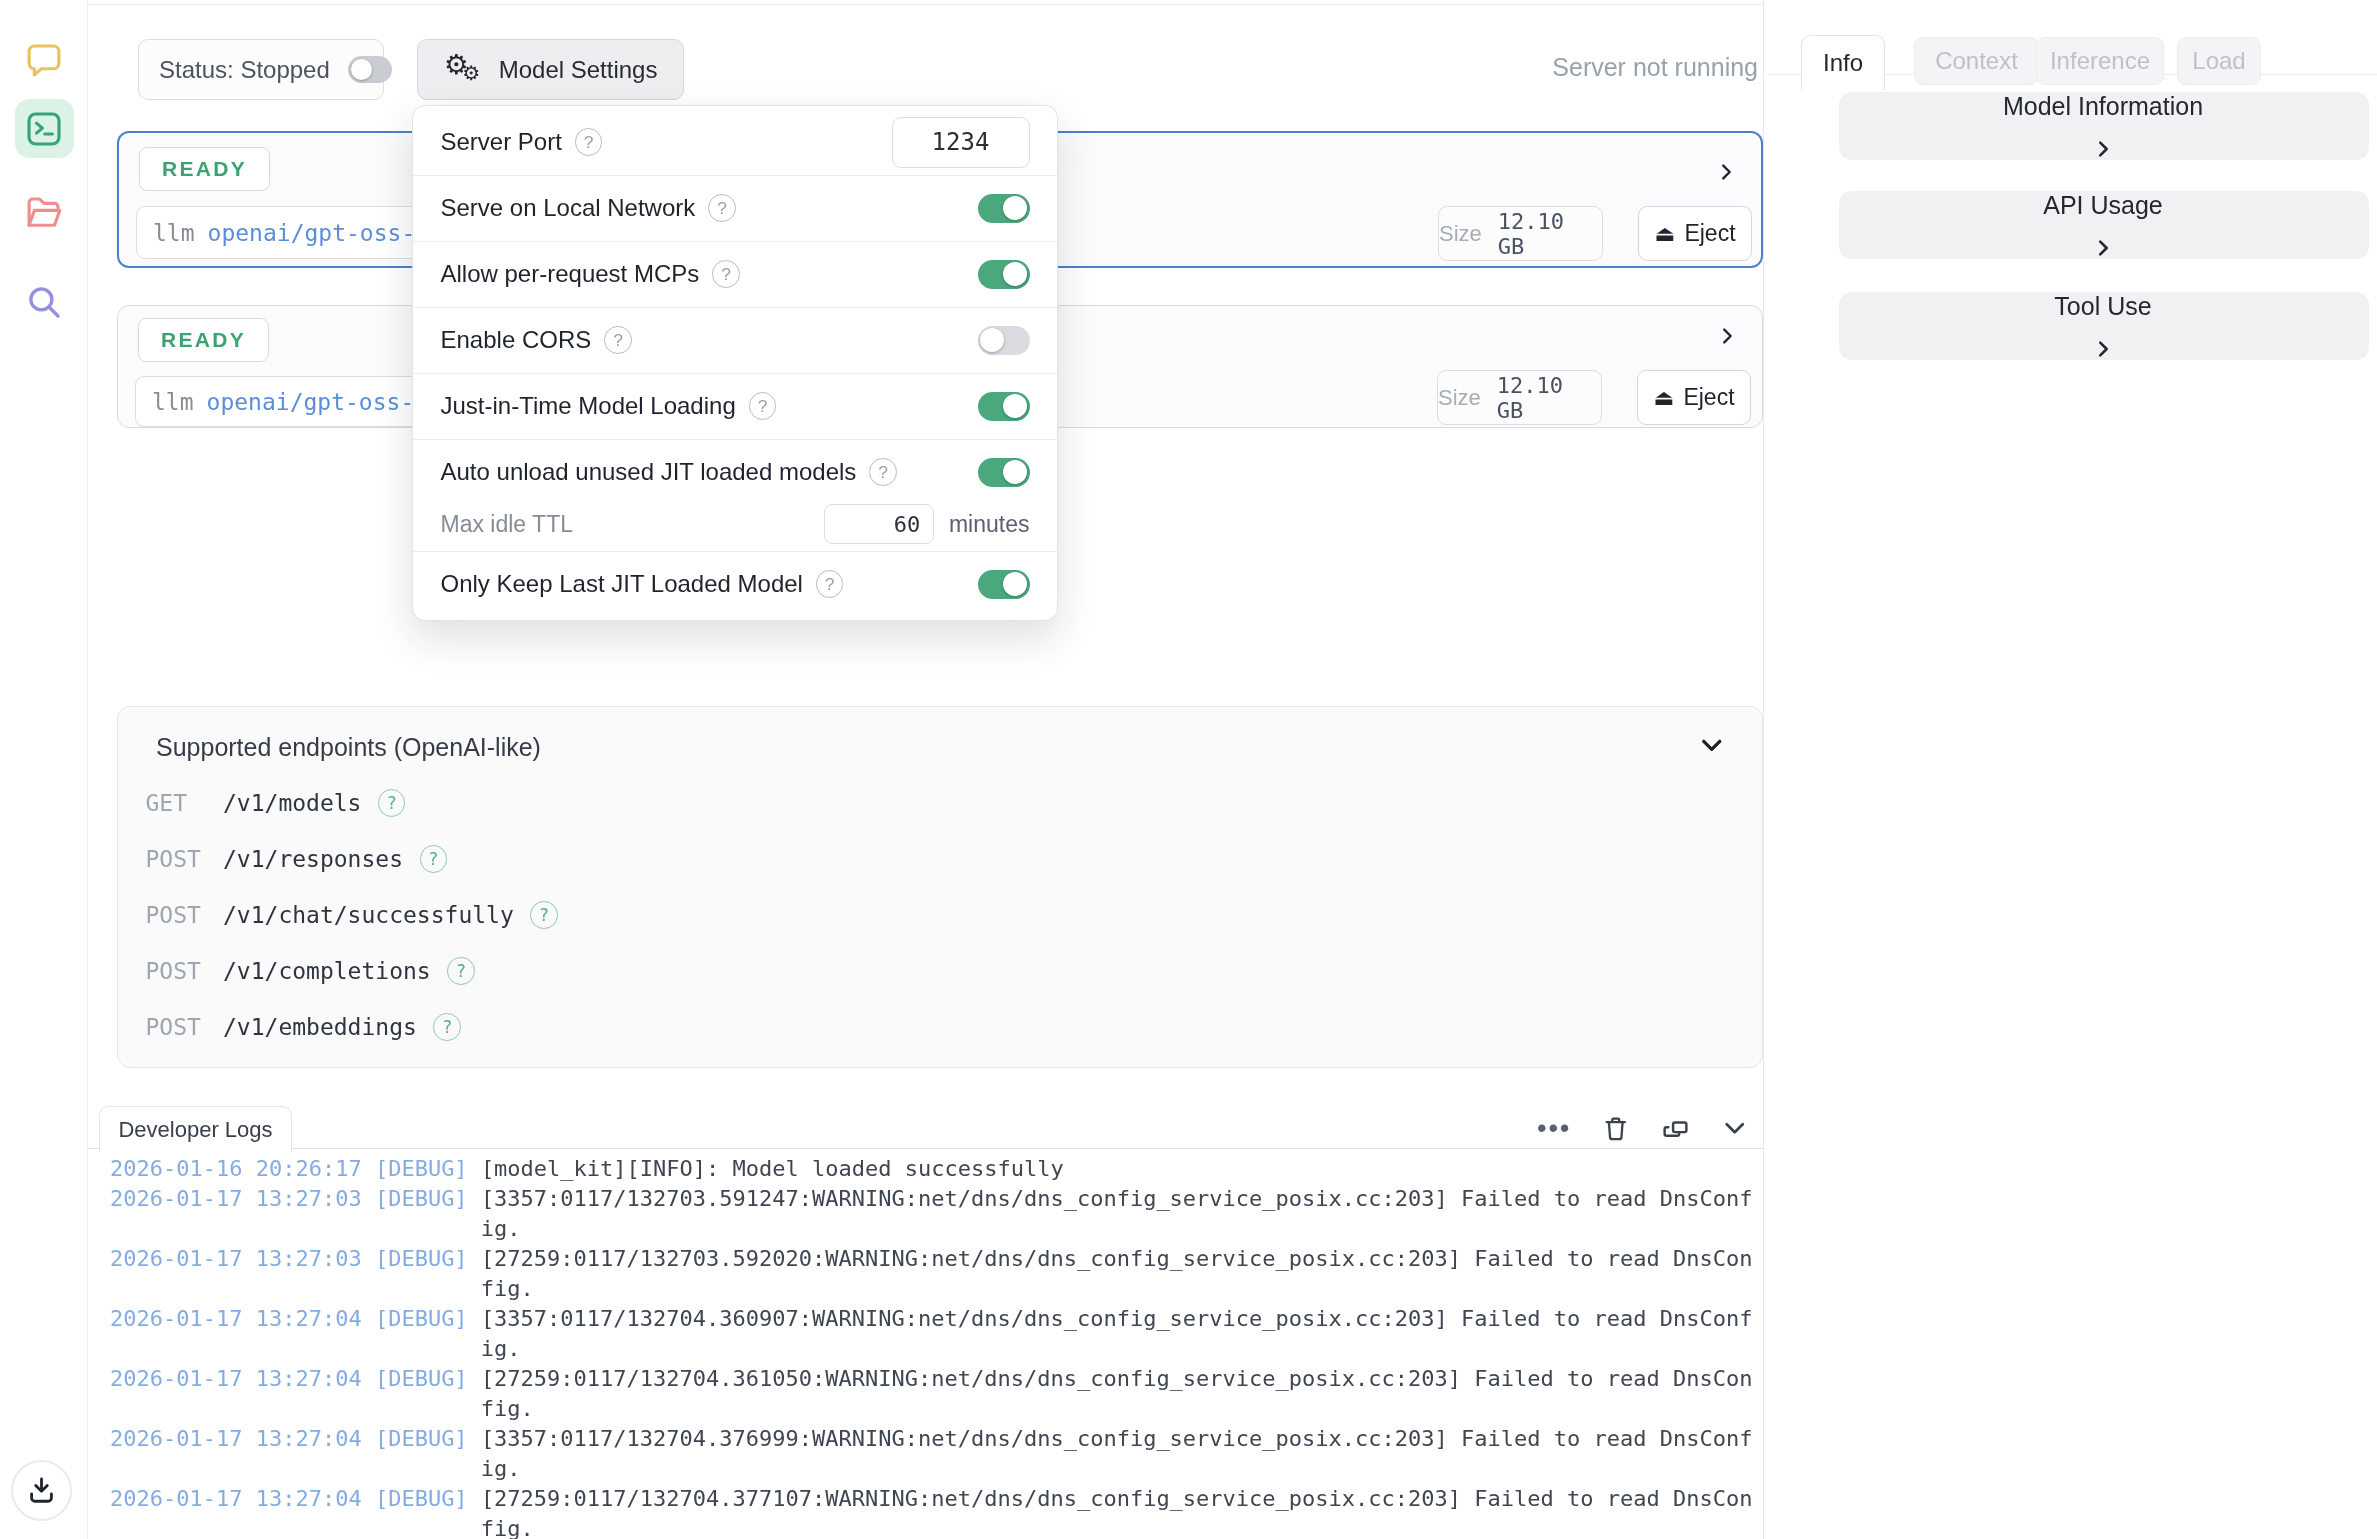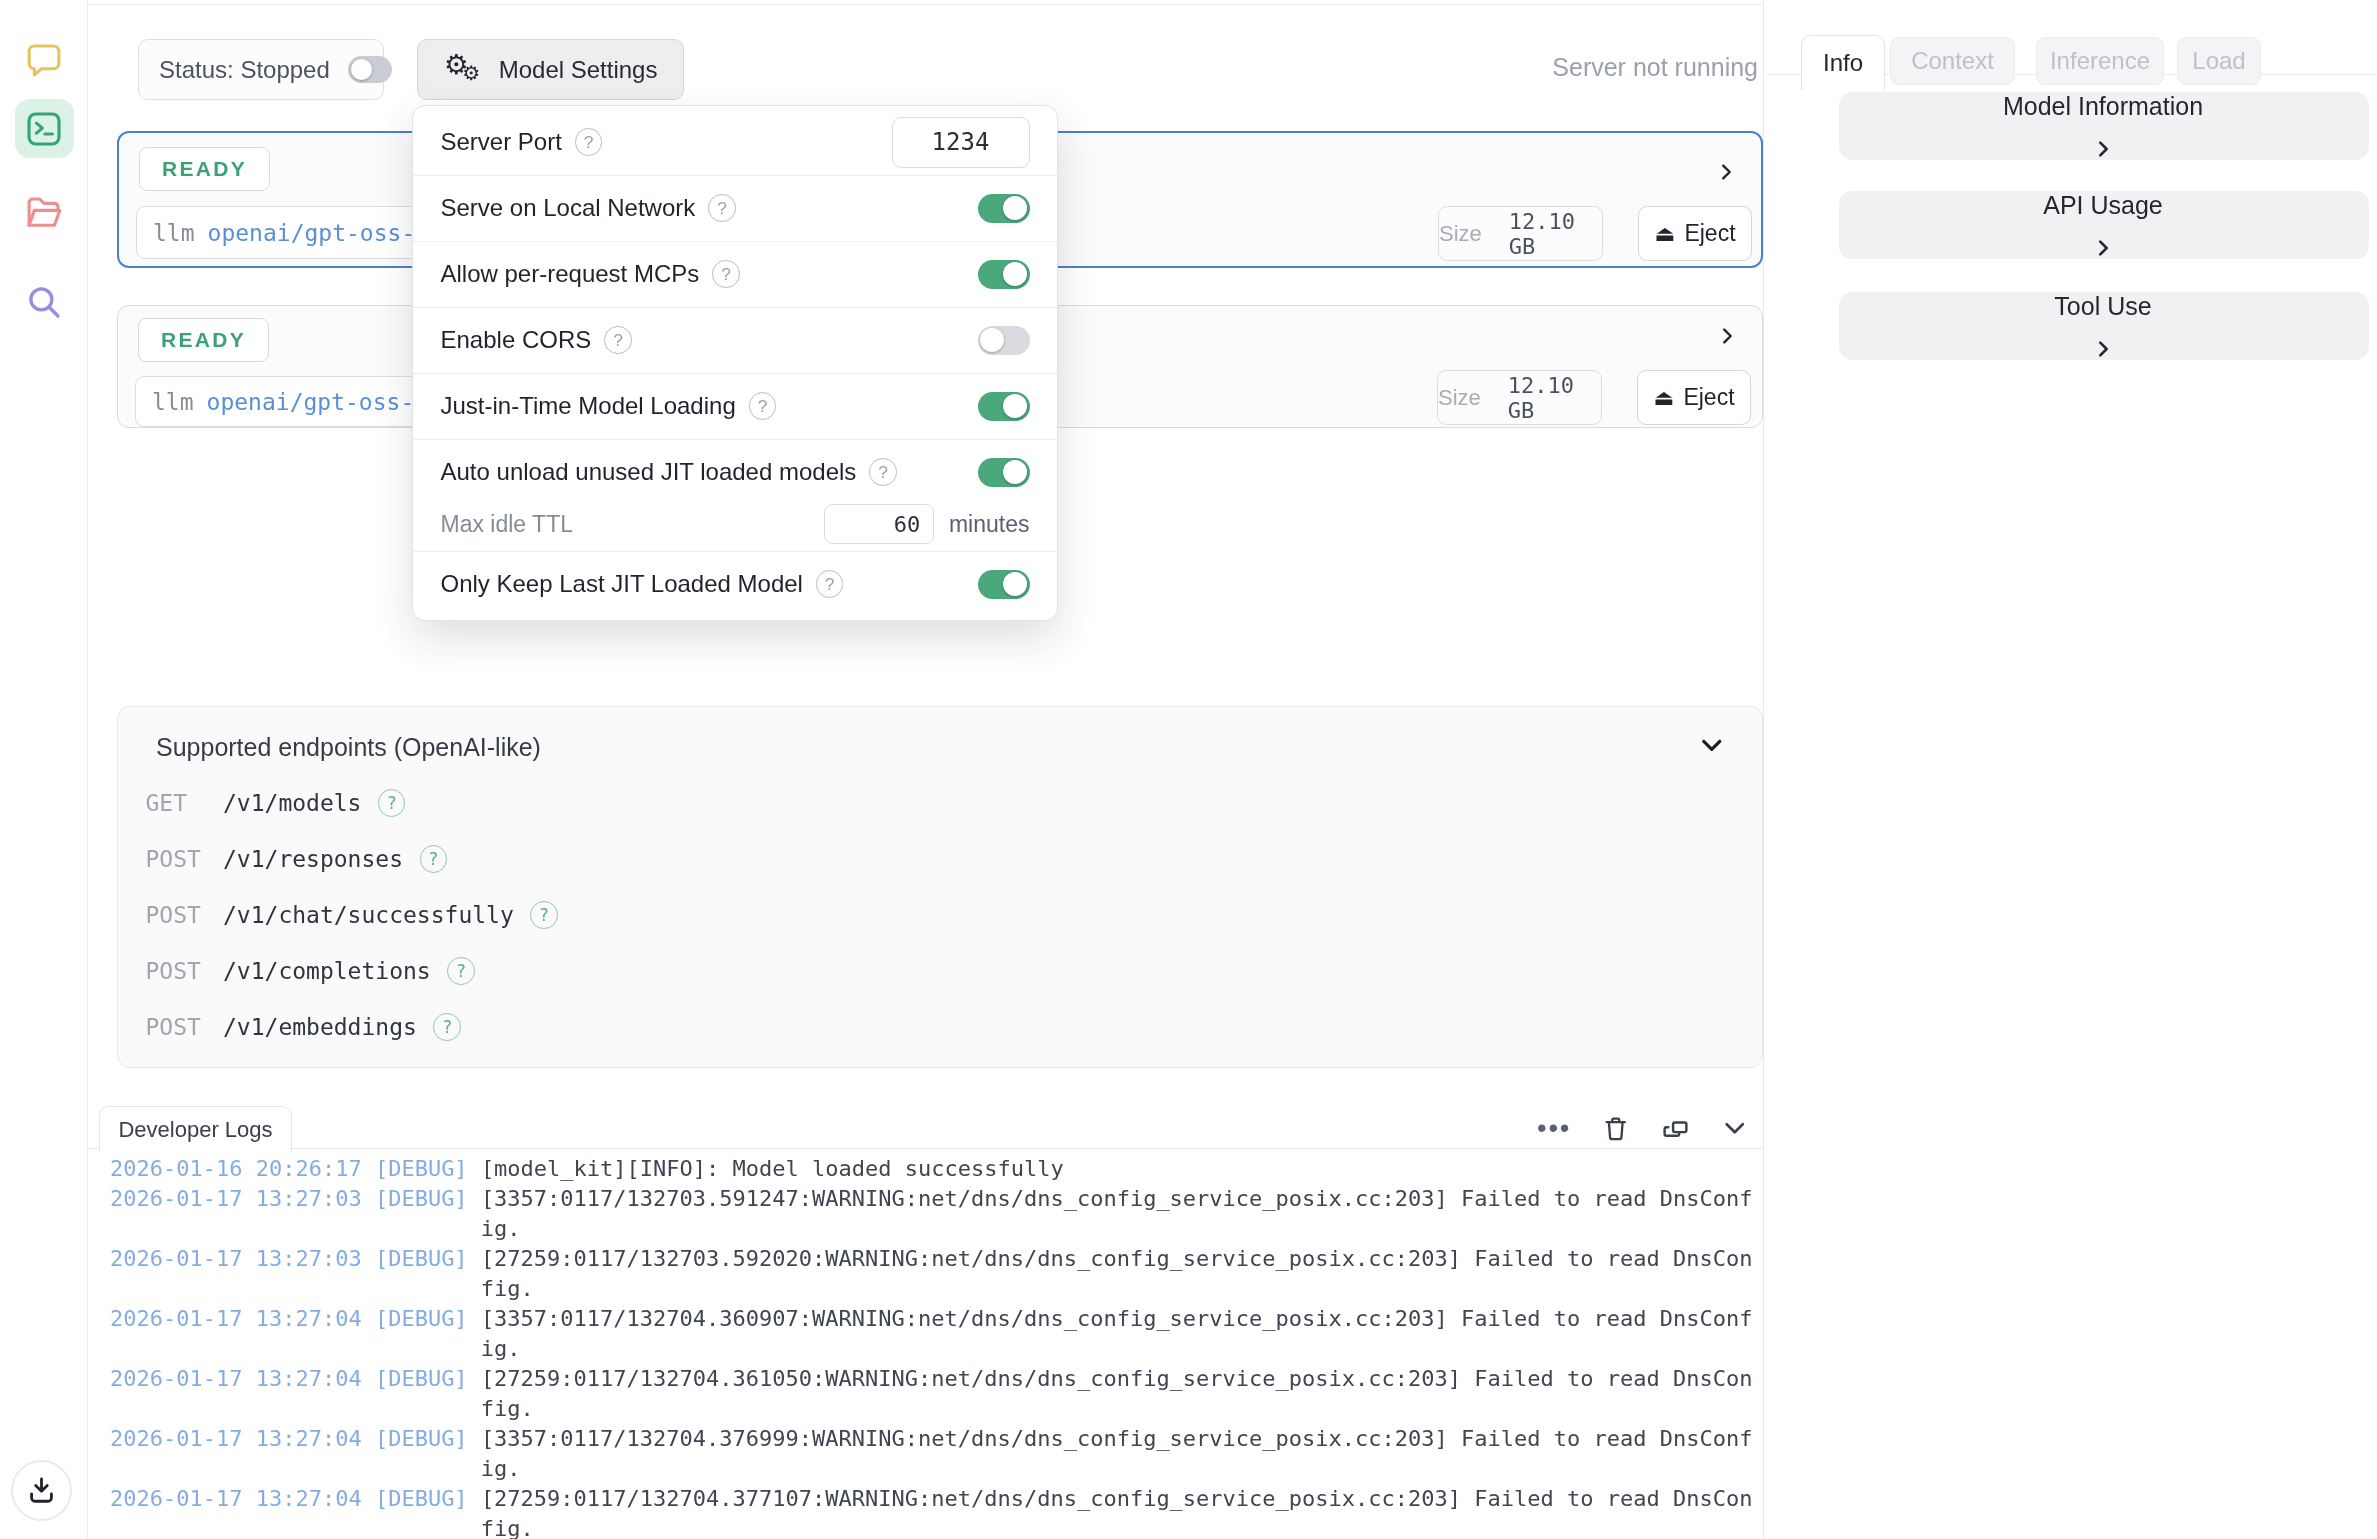--- a/index.html
+++ b/index.html
@@ -57,21 +57,21 @@
                  letter-spacing:2.3px; color:#3ba273; }
   .row-chevron { position:absolute; right:24px; cursor:pointer; color:#20242c; }
   .model-pill { position:absolute; left:16.5px; width:908px; height:53px; background:#fff;
                 border:1.8px solid #dcdde1; border-radius:9.2px; display:flex; align-items:center;
                 padding:0 16.5px; gap:13px; overflow:hidden;
                 font-family:"DejaVu Sans Mono", monospace; font-size:23px; white-space:nowrap; }
   .model-pill .kind { color:#878d98; }
   .model-pill .mname { color:#5a8ed8; }
   .size-chip { position:absolute; left:1319px; width:165px; height:55px; background:#fcfcfd;
                border:1.8px solid #dcdde1; border-radius:9.2px; display:flex; align-items:center;
-               justify-content:center; gap:27px; }
+               justify-content:center; gap:16px; }
   .size-chip .sl { font-size:22px; color:#a7adb6; }
   .size-chip .sv { font-family:"DejaVu Sans Mono", monospace; font-size:22px; color:#4a5160; }
   .eject-btn { position:absolute; left:1519px; width:114px; height:55px; background:#fff;
                border:1.8px solid #d5d6db; border-radius:9.2px; display:flex; align-items:center;
                justify-content:center; gap:9.2px; cursor:pointer; }
   .eject-btn .ei { font-size:22px; color:#20242c; line-height:1; }
   .eject-btn .el { font-size:23px; color:#20242c; }
 
   
   .popover { position:absolute; left:324px; top:105px; width:646px; background:#fff;
@@ -381,21 +381,21 @@
       <div class="log-entry"><span class="lt">2026-01-17 13:27:04 [DEBUG]</span> <span class="lm">[3357:0117/132704.360907:WARNING:net/dns/dns_config_service_posix.cc:203] Failed to read DnsConfig.</span></div>
       <div class="log-entry"><span class="lt">2026-01-17 13:27:04 [DEBUG]</span> <span class="lm">[27259:0117/132704.361050:WARNING:net/dns/dns_config_service_posix.cc:203] Failed to read DnsConfig.</span></div>
       <div class="log-entry"><span class="lt">2026-01-17 13:27:04 [DEBUG]</span> <span class="lm">[3357:0117/132704.376999:WARNING:net/dns/dns_config_service_posix.cc:203] Failed to read DnsConfig.</span></div>
       <div class="log-entry"><span class="lt">2026-01-17 13:27:04 [DEBUG]</span> <span class="lm">[27259:0117/132704.377107:WARNING:net/dns/dns_config_service_posix.cc:203] Failed to read DnsConfig.</span></div>
     </div>
   </main>
 
   <section class="rpanel">
     <div class="rtab-line"></div>
     <div class="rtab active" style="left:35px;  width:84px;">Info</div>
-    <div class="rtab inactive" style="left:124px; width:125px;">Context</div>
+    <div class="rtab inactive" style="left:148px; width:125px;">Context</div>
     <div class="rtab inactive" style="left:270px; width:128px;">Inference</div>
     <div class="rtab inactive" style="left:411px; width:84px;">Load</div>
 
     <div class="rcard" style="top:92px;">
       <span class="clabel">Model Information</span>
       <span>
         <svg width="22" height="22" viewBox="0 0 24 24" fill="none" stroke="#23272f" stroke-width="2.8" stroke-linecap="round" stroke-linejoin="round">
             <polyline points="9 5 16 12 9 19"></polyline>
           </svg>
       </span>

